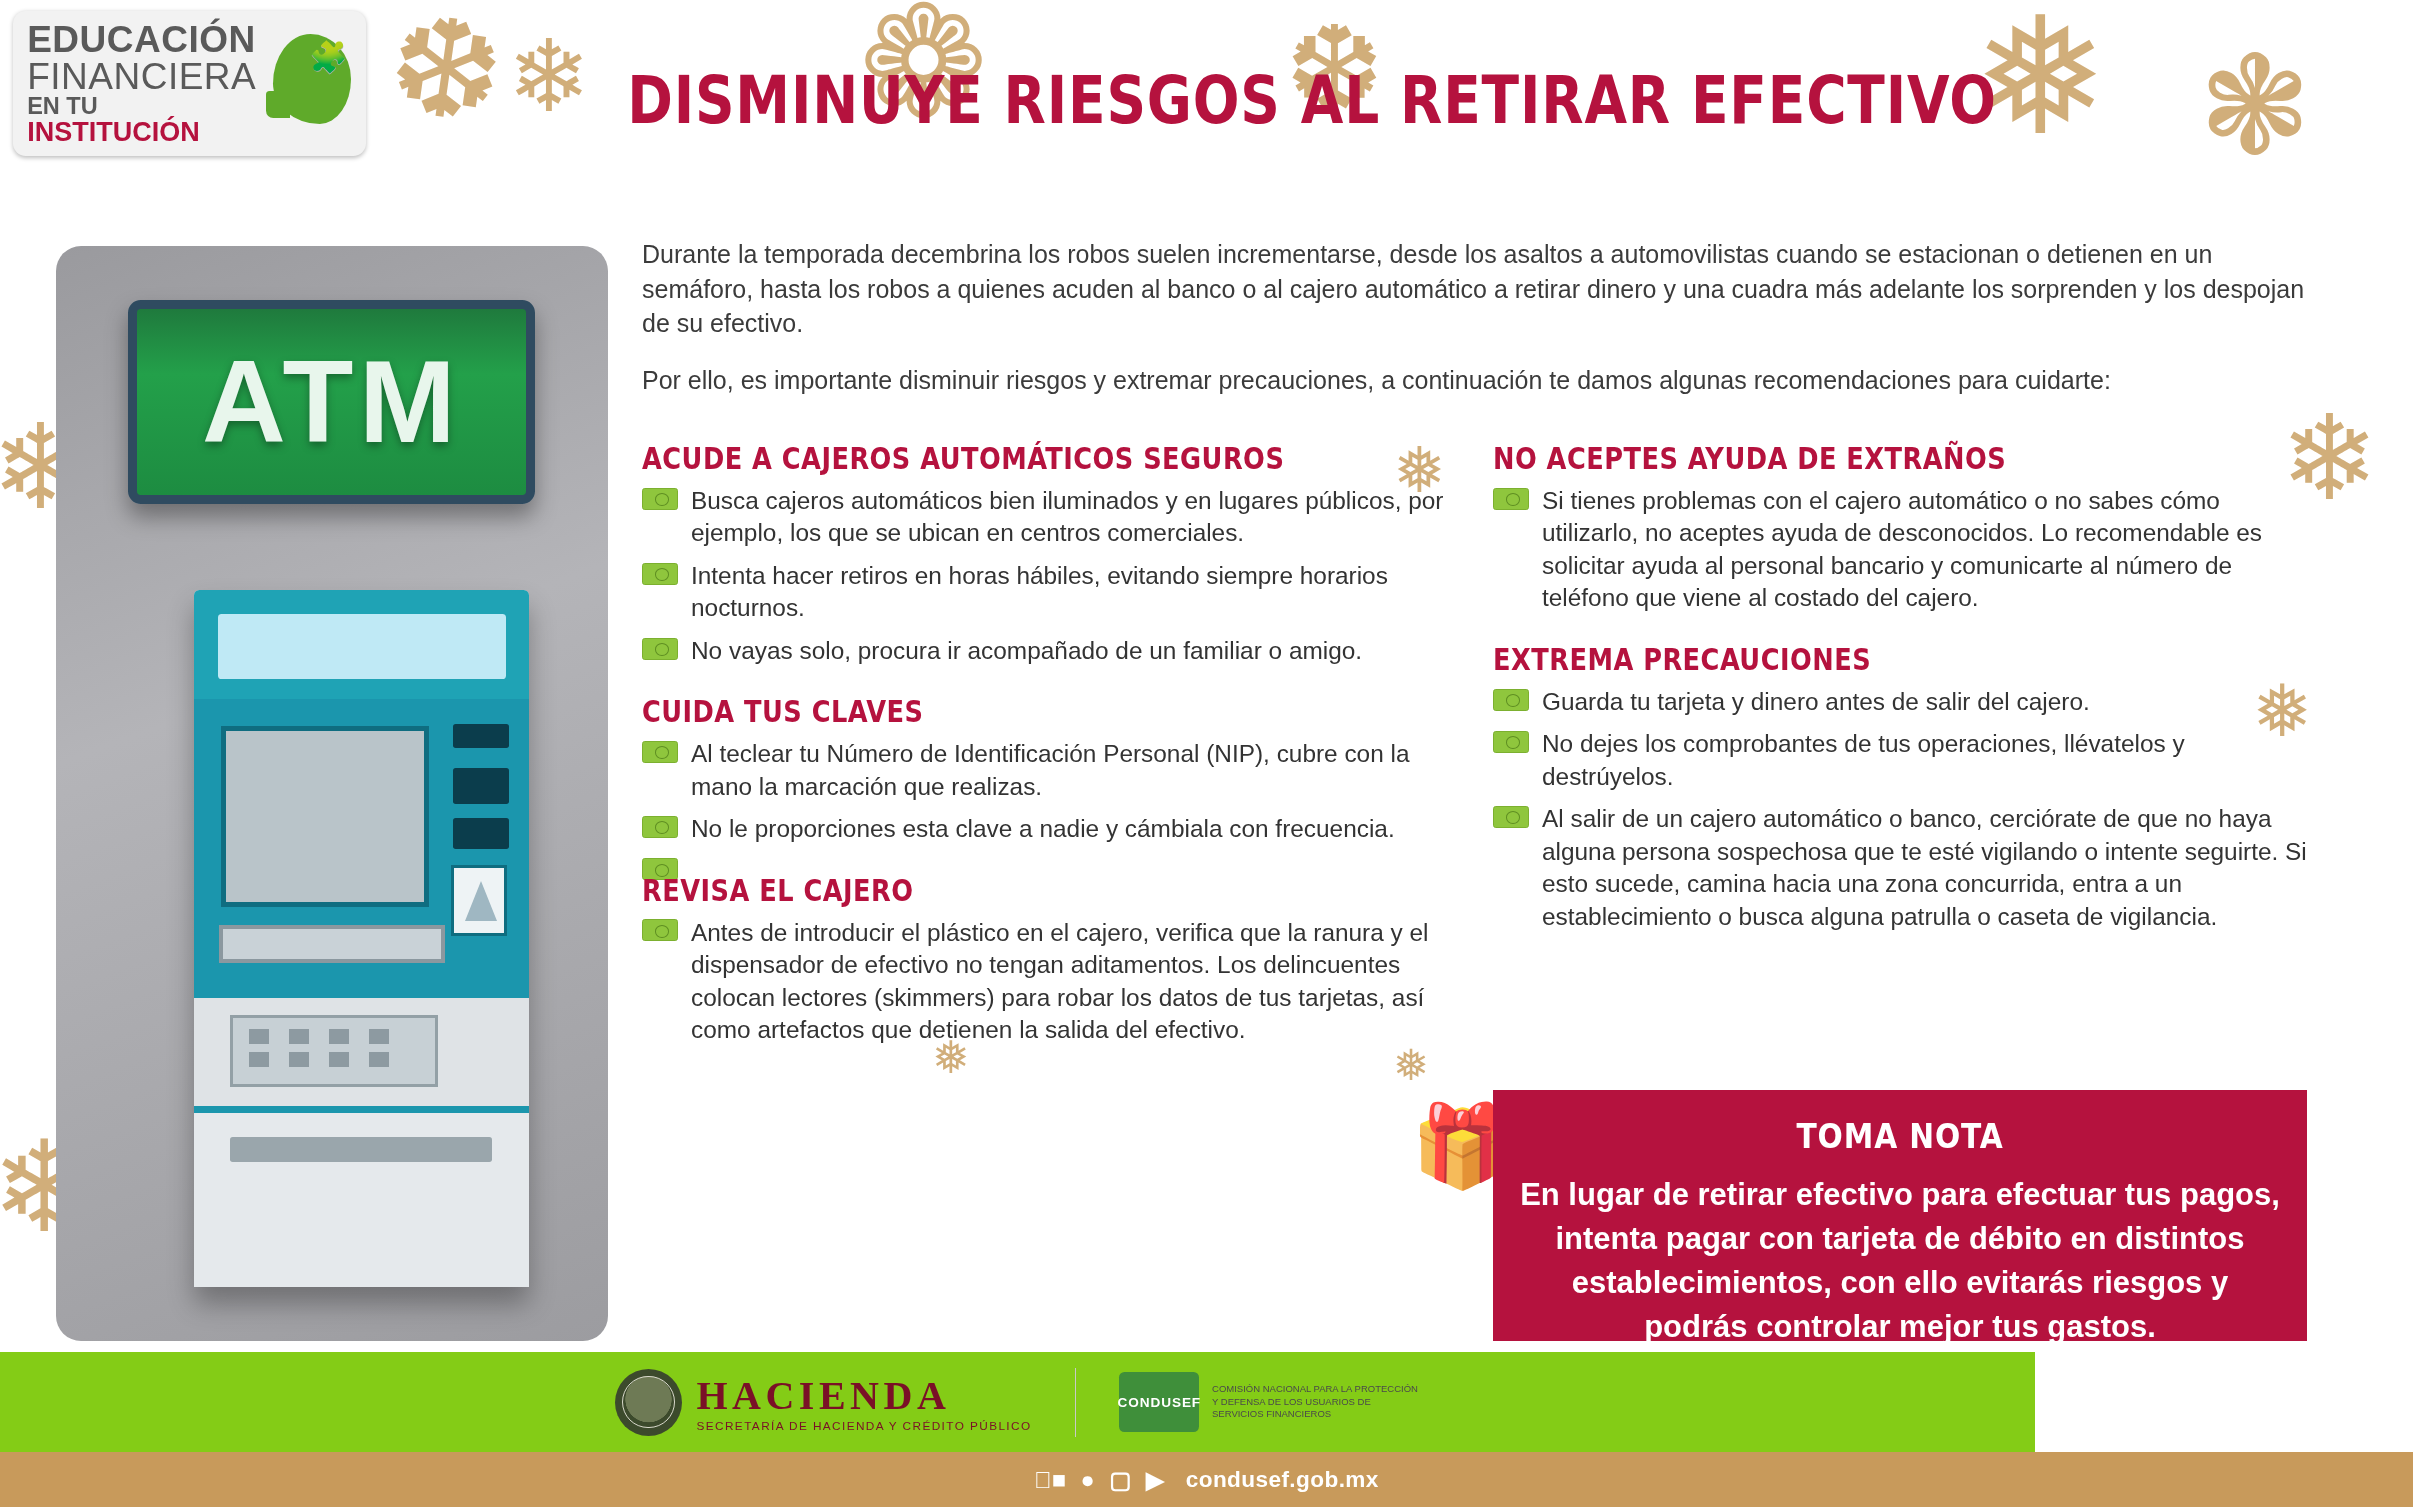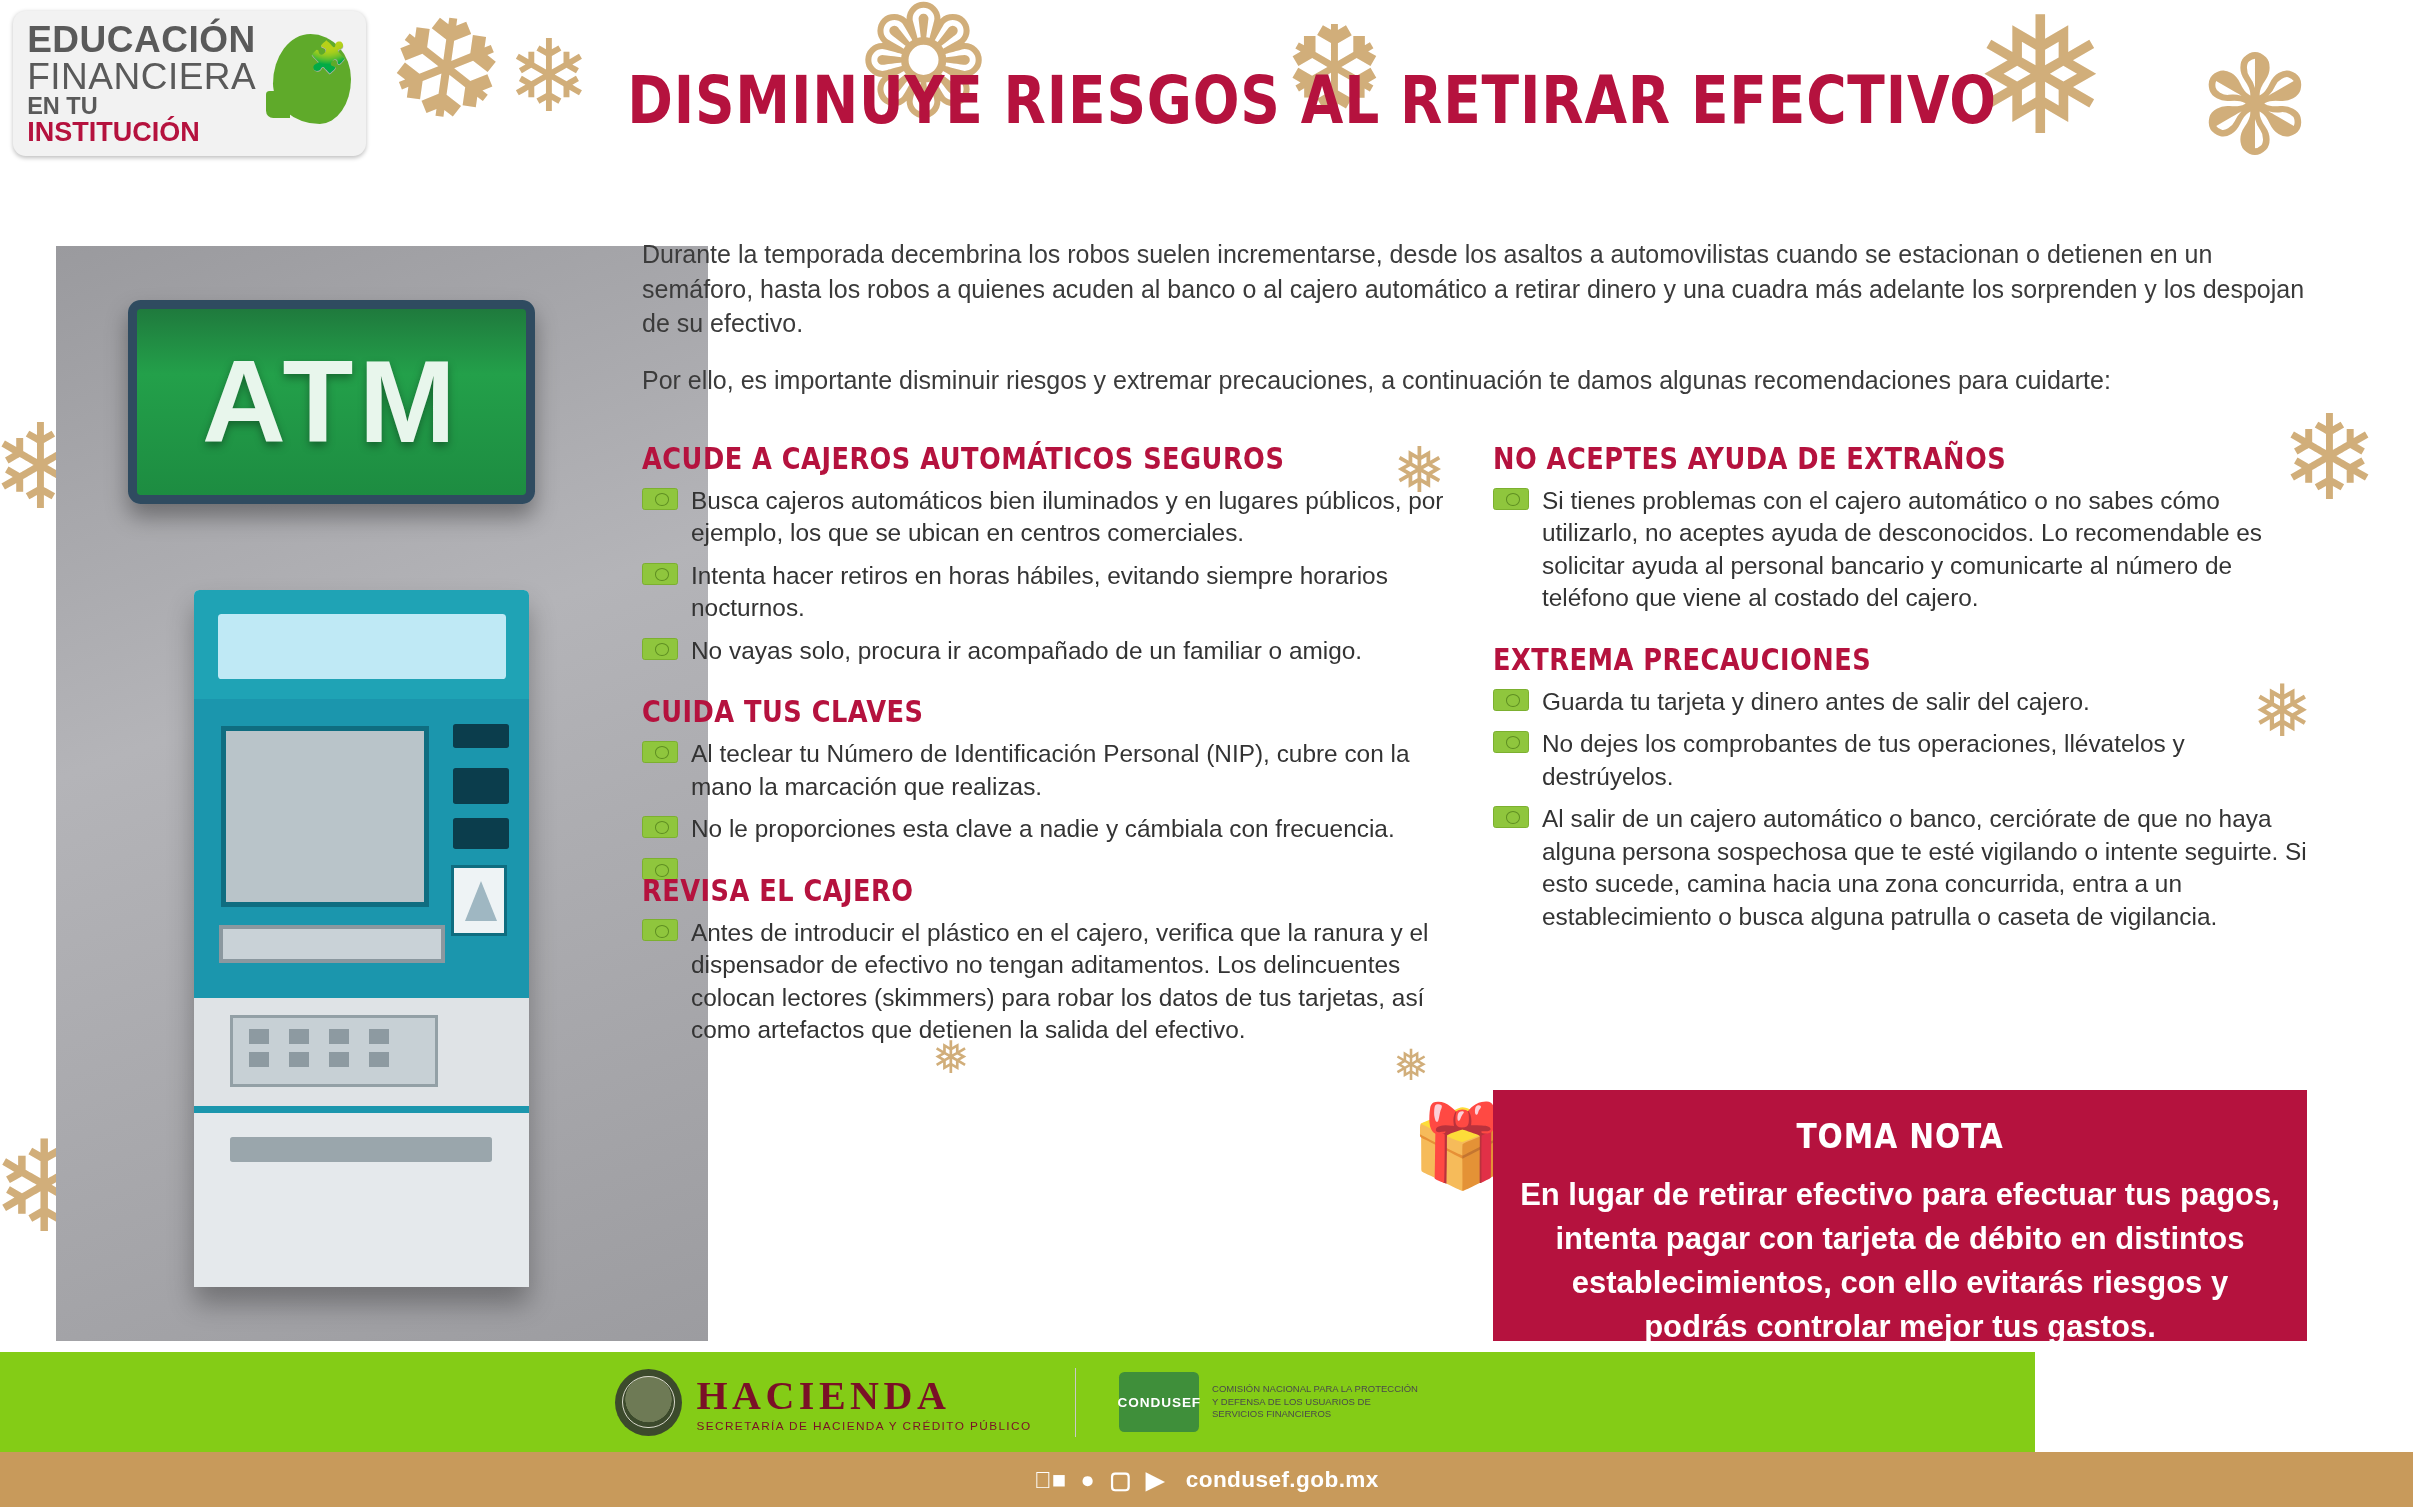--- a/index.html
+++ b/index.html
@@ -59,23 +59,24 @@
     text-align:center;
     font-family:"DejaVu Sans Condensed","Liberation Sans",sans-serif;
     font-weight:bold; font-style:normal;
     font-size:65px; color:#b5123e; letter-spacing:0.9px;
     margin:0; transform:scaleX(.94);
     text-transform:uppercase;
   }
 
   
   .atm-panel {
-    position:absolute; left:56px; top:246px; width:652px; height:1095px;
+    position:absolute; left:56px; top:246px; width:552px; height:1095px;
     background:linear-gradient(160deg,#9a9a9e 0%, #b4b4b8 40%, #9c9ca0 100%);
     overflow:hidden;
+    border-radius:25px;
   }
   .atm-sign {
     position:absolute; left:72px; top:54px; width:407px; height:204px;
     background:linear-gradient(180deg,#1f7a3d 0%, #23a04a 35%, #1d8c41 100%);
     border-radius:12.7px; border:9px solid #2f4b60;
     display:flex; align-items:center; justify-content:center;
     box-shadow:0 12.7px 22px rgba(0,0,0,.35);
   }
   .atm-sign span {
     font-size:116px; font-weight:bold; color:#e8f6ec; letter-spacing:5.4px;

